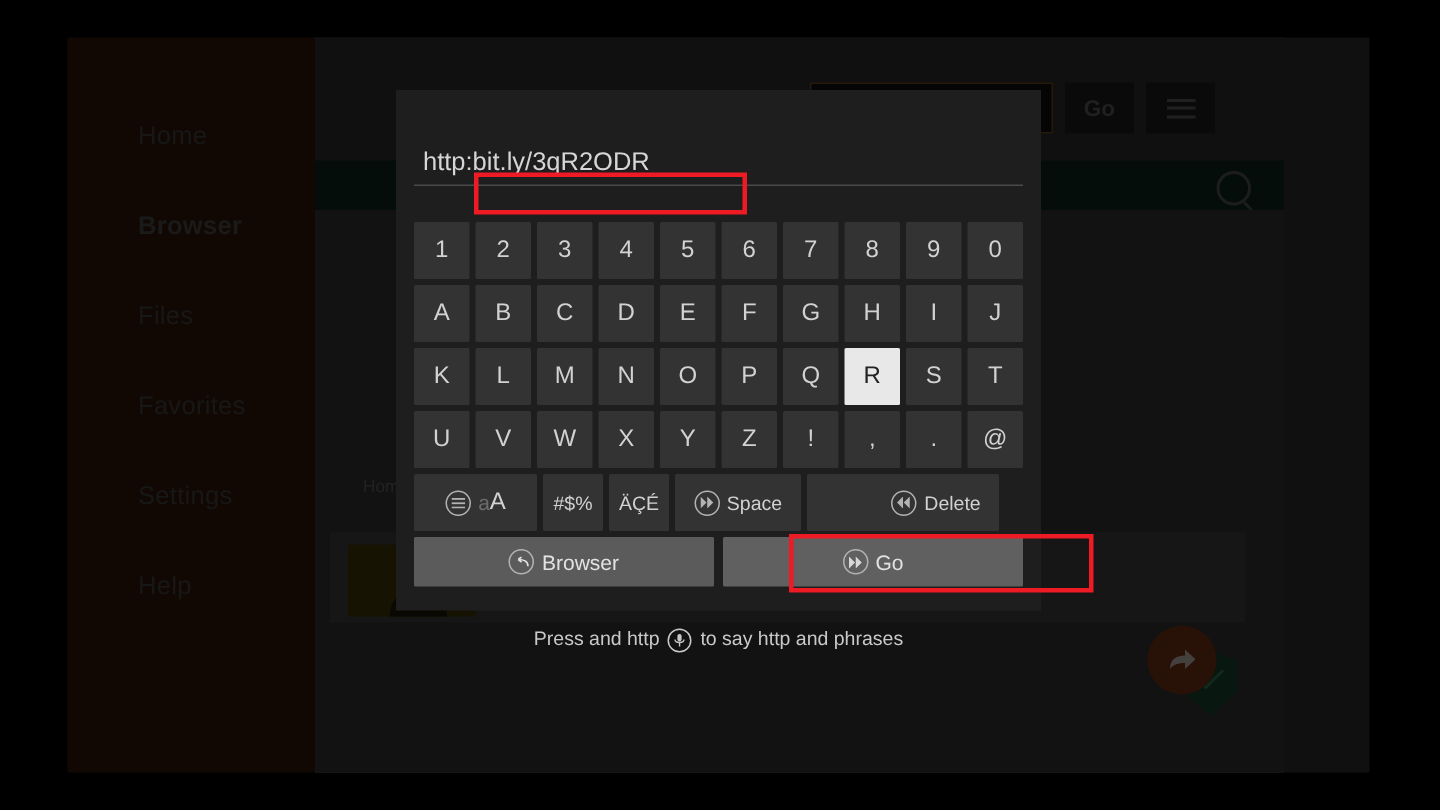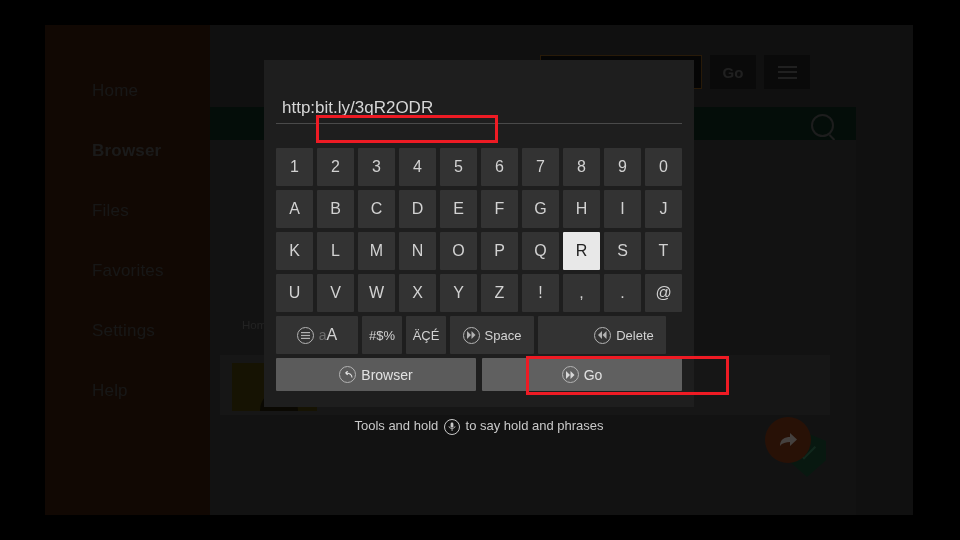--- a/index.html
+++ b/index.html
@@ -552,28 +552,28 @@
             <svg width="9" height="8" viewBox="0 0 9 8">
                 <path d="M0 0 L4 4 L0 8 Z M4.5 0 L8.5 4 L4.5 8 Z" fill="#d8d8d8"></path>
               </svg>
           </span>
           <span>Go</span>
         </div>
       </div>
 
     </div>
 
-    <div id="mic-hint"><span>Tools and hold</span>
+    <div id="mic-hint"><span>Press and http</span>
       <span class="mic-circ">
         <svg width="8" height="10" viewBox="0 0 8 10">
             <rect x="2.6" y="0.6" width="2.8" height="5" rx="1.4" fill="#c9c9c9"></rect>
             <path d="M1 4.4 C1 7, 7 7, 7 4.4" stroke="#c9c9c9" stroke-width="0.9" fill="none"></path>
             <rect x="3.6" y="6.6" width="0.9" height="2.4" fill="#c9c9c9"></rect>
           </svg>
       </span>
-      <span>to say hold and phrases</span>
+      <span>to say http and phrases</span>
     </div>
 
     <div class="annot" id="annot-url"></div>
     <div class="annot" id="annot-go"></div>
 
   </div>
 </div>
 
 </body></html>

